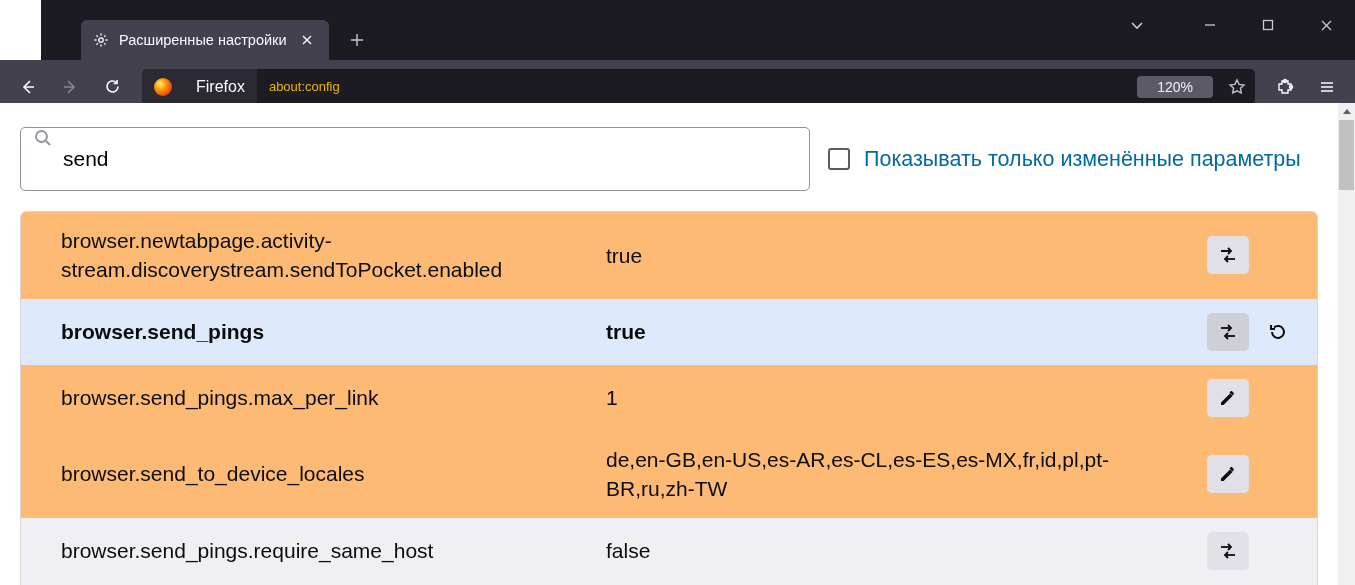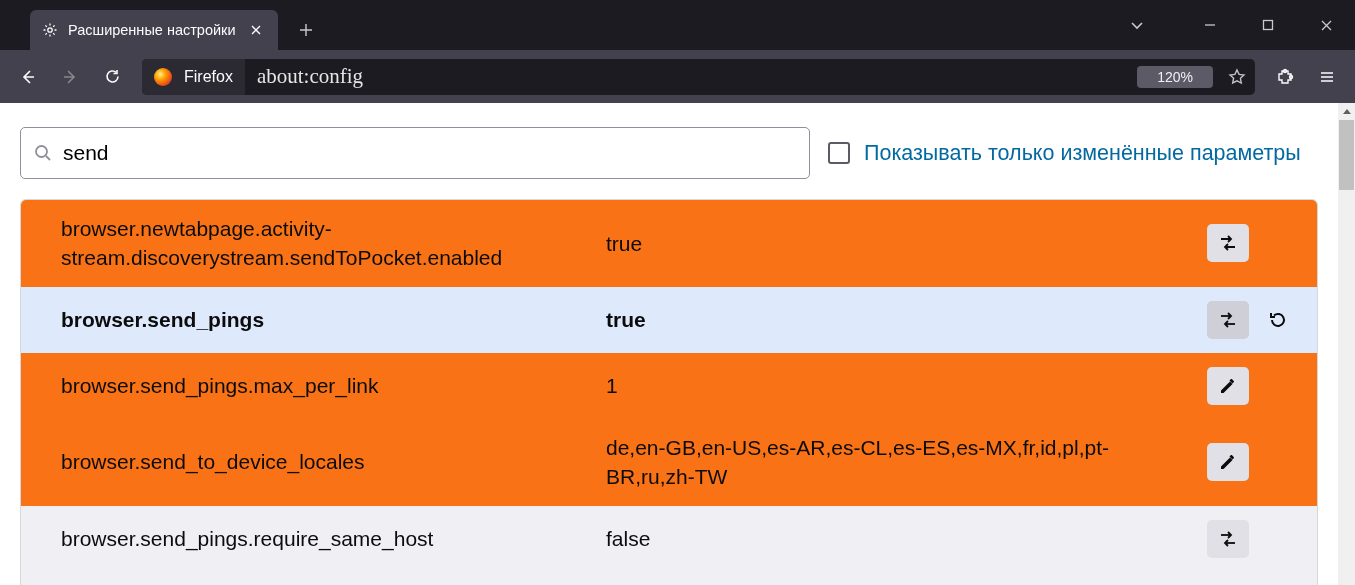--- a/index.html
+++ b/index.html
@@ -7,26 +7,27 @@
   width: 1355px;
   height: 585px;
   font-family: "Segoe UI", Arial, sans-serif;
   background: #fff;
   overflow: hidden;
   position: relative;
 }
 
 
 .titlebar {
-  height: 50px;
+  height: 60px;
   background: #1c1b22;
   display: flex;
   align-items: flex-end;
-  padding-left: 30px;
+  padding-left: 40px;
   position: relative;
+  margin-left: 41px;
 }
 .tab {
   background: #42414d;
   height: 40px;
   border-radius: 6px 6px 0 0;
   display: flex;
   align-items: center;
   padding: 0 12px;
   gap: 10px;
   min-width: 225px;
@@ -100,38 +101,37 @@
   background: #1c1b22;
   border-radius: 5px;
   display: flex;
   align-items: center;
   margin: 0 6px;
   overflow: hidden;
 }
 .identity {
   display: flex;
   align-items: center;
-  gap: 12px;
+  gap: 24px;
   padding: 0 12px;
   height: 100%;
   background: #2b2a33;
   color: #fbfbfe;
   font-size: 16px;
 }
 .ff-logo {
   width: 18px;
   height: 18px;
   border-radius: 50%;
   background: radial-gradient(circle at 35% 35%, #fff176 0%, #ff9800 35%, #e64a19 70%, #7b1fa2 100%);
 }
 .url-text {
   padding: 0 12px;
-  color: #e5e5e5;
-  font-size: 21px;
-  font-family: Liberation Serif, serif;
+  color: #eab308;
+  font-size: 13px;
 }
 .zoom-badge {
   margin-left: auto;
   background: #5b5a66;
   color: #f0f0f4;
   font-size: 14px;
   padding: 3px 20px;
   border-radius: 4px;
   margin-right: 6px;
 }
@@ -177,25 +177,24 @@
 .scrollbar-arrow.up { top: 0; }
 
 .search-row {
   display: flex;
   align-items: center;
   padding: 24px 20px 20px 20px;
   gap: 18px;
 }
 .search-box {
   flex: 0 0 790px;
-  height: 52px;
+  height: 64px;
   border: 1px solid #8f8f9d;
   border-radius: 5px;
   display: flex;
-  align-items: center;
   padding: 0 12px;
   gap: 10px;
 }
 .search-box input {
   border: none;
   outline: none;
   font-size: 21px;
   flex: 1;
   background: transparent;
 }
@@ -220,21 +219,21 @@
   border: 1px solid #d7d7db;
   border-radius: 6px;
   overflow: hidden;
 }
 .pref-row {
   display: flex;
   align-items: center;
   padding: 14px 18px 14px 40px;
   font-size: 21px;
   color: #0c0c0d;
-  background: #f97316;
+  background: #fdba74;
 }
 .pref-row.alt { background: #f0f0f4; }
 .pref-row.selected {
   background: #deeafc;
   font-weight: 700;
 }
 .pref-name {
   flex: 0 0 545px;
   word-break: break-word;
   line-height: 1.4;

